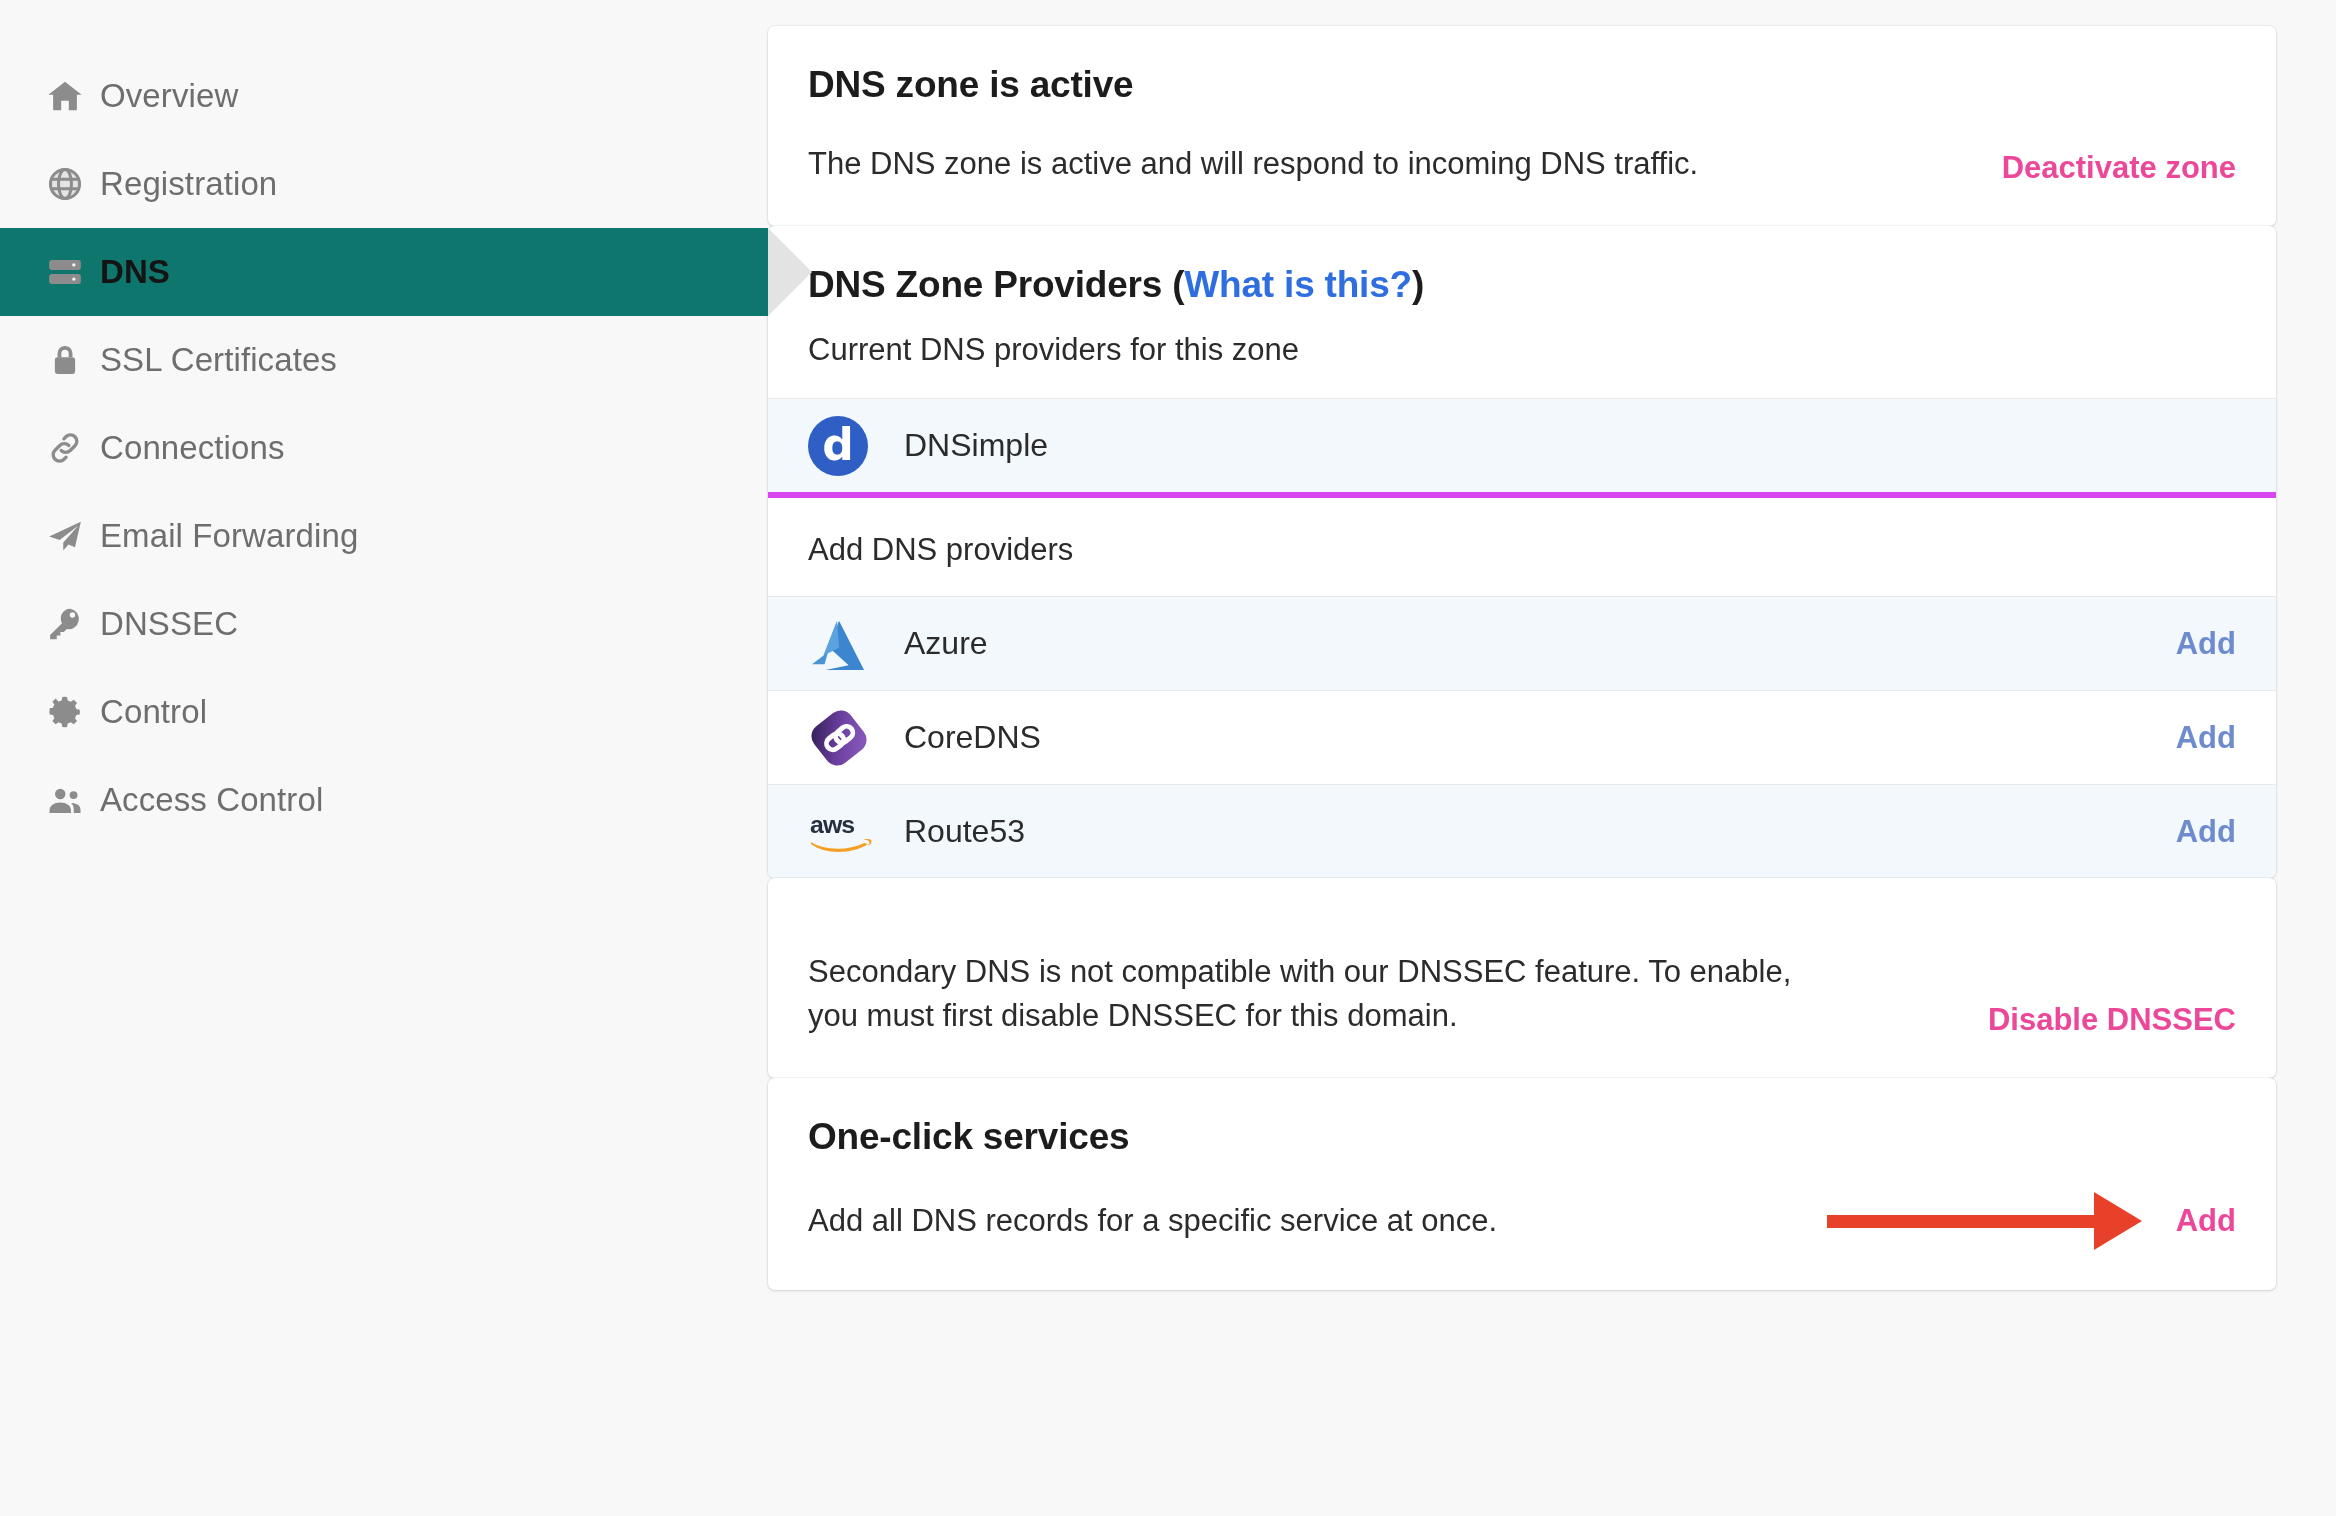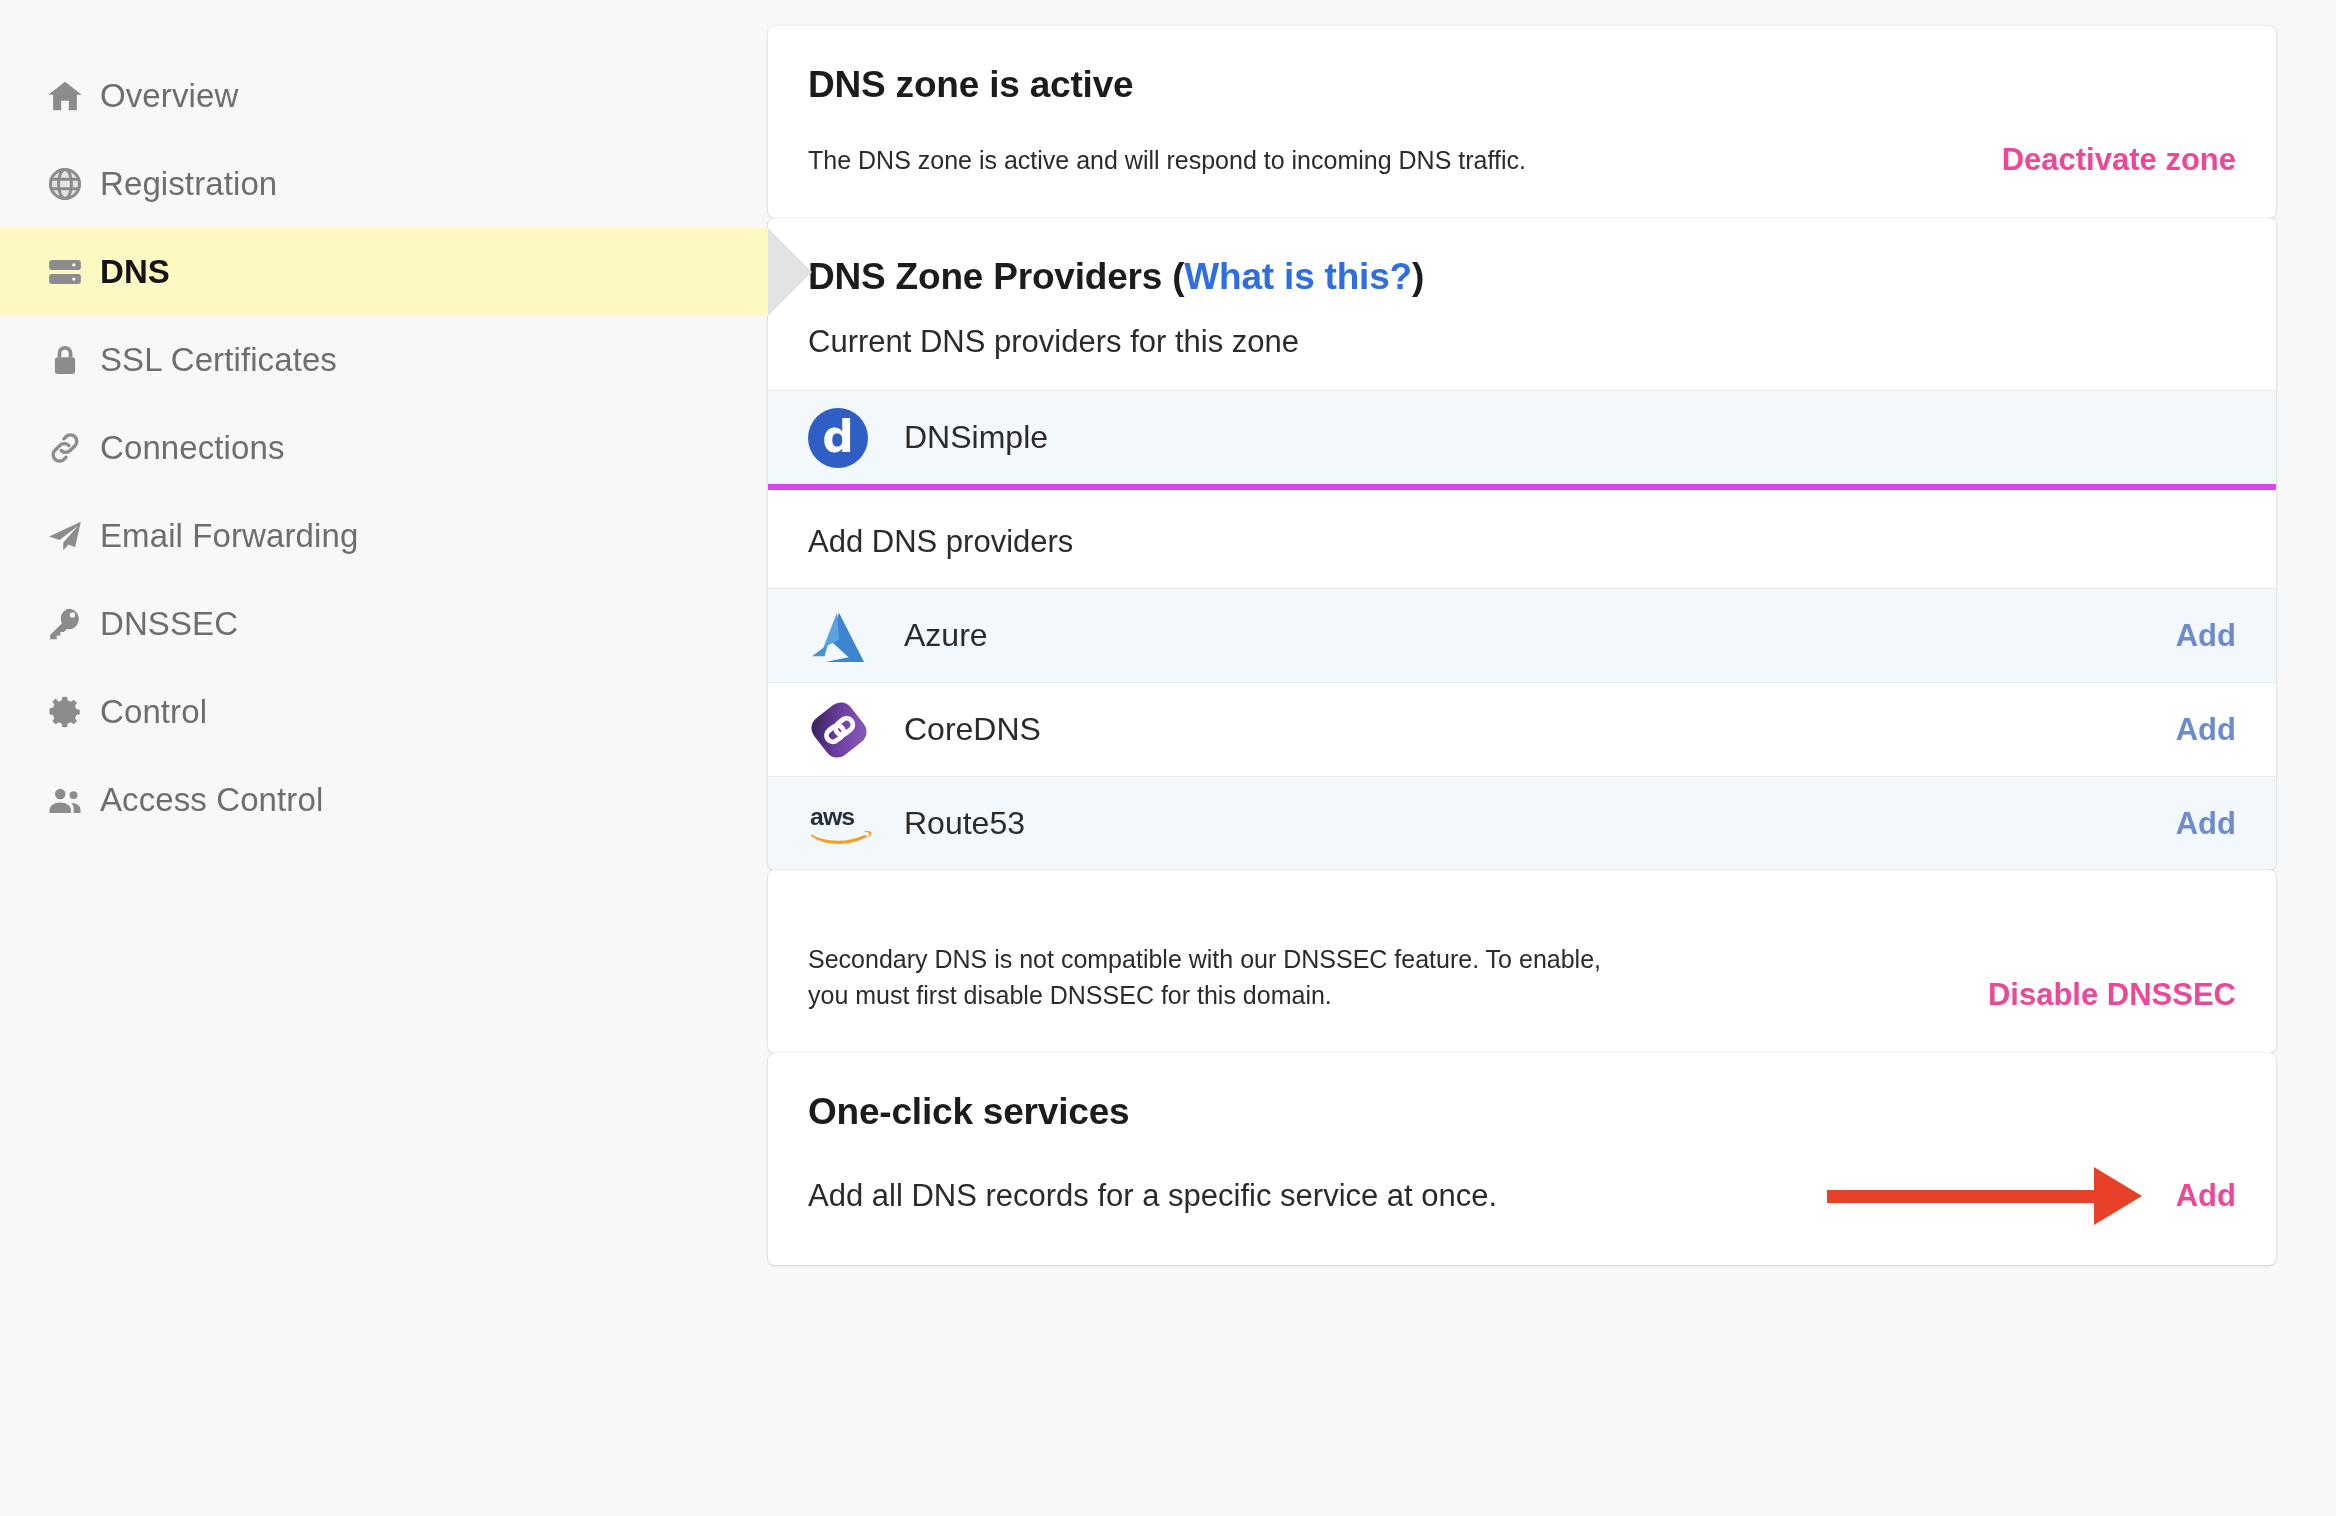--- a/index.html
+++ b/index.html
@@ -49,21 +49,21 @@
   .nav-item .nav-icon svg { display: block; }
 
   .nav-item .nav-label {
     font-size: 33px;
     color: #6e6e6e;
     letter-spacing: 0.1px;
     white-space: nowrap;
   }
 
   .nav-item.active {
-    background: #fef9c3;
+    background: #0f766e;
   }
   .nav-item.active .nav-label {
     color: #141414;
     font-weight: bold;
   }
   .nav-item.active .nav-icon { color: #8c8c8c; }
 
   
   .nav-item.active::after {
     content: "";
@@ -108,21 +108,21 @@
   .card-title .paren { color: #1c1c1c; font-weight: bold; }
 
   .row-split {
     display: flex;
     align-items: flex-end;
     justify-content: space-between;
     gap: 30px;
   }
 
   .card-body-text {
-    font-size: 25px;
+    font-size: 31px;
     color: #2b2b2b;
     line-height: 1.42;
   }
 
   .link-action {
     font-size: 31px;
     font-weight: bold;
     color: #ec4899;
     white-space: nowrap;
     cursor: pointer;

